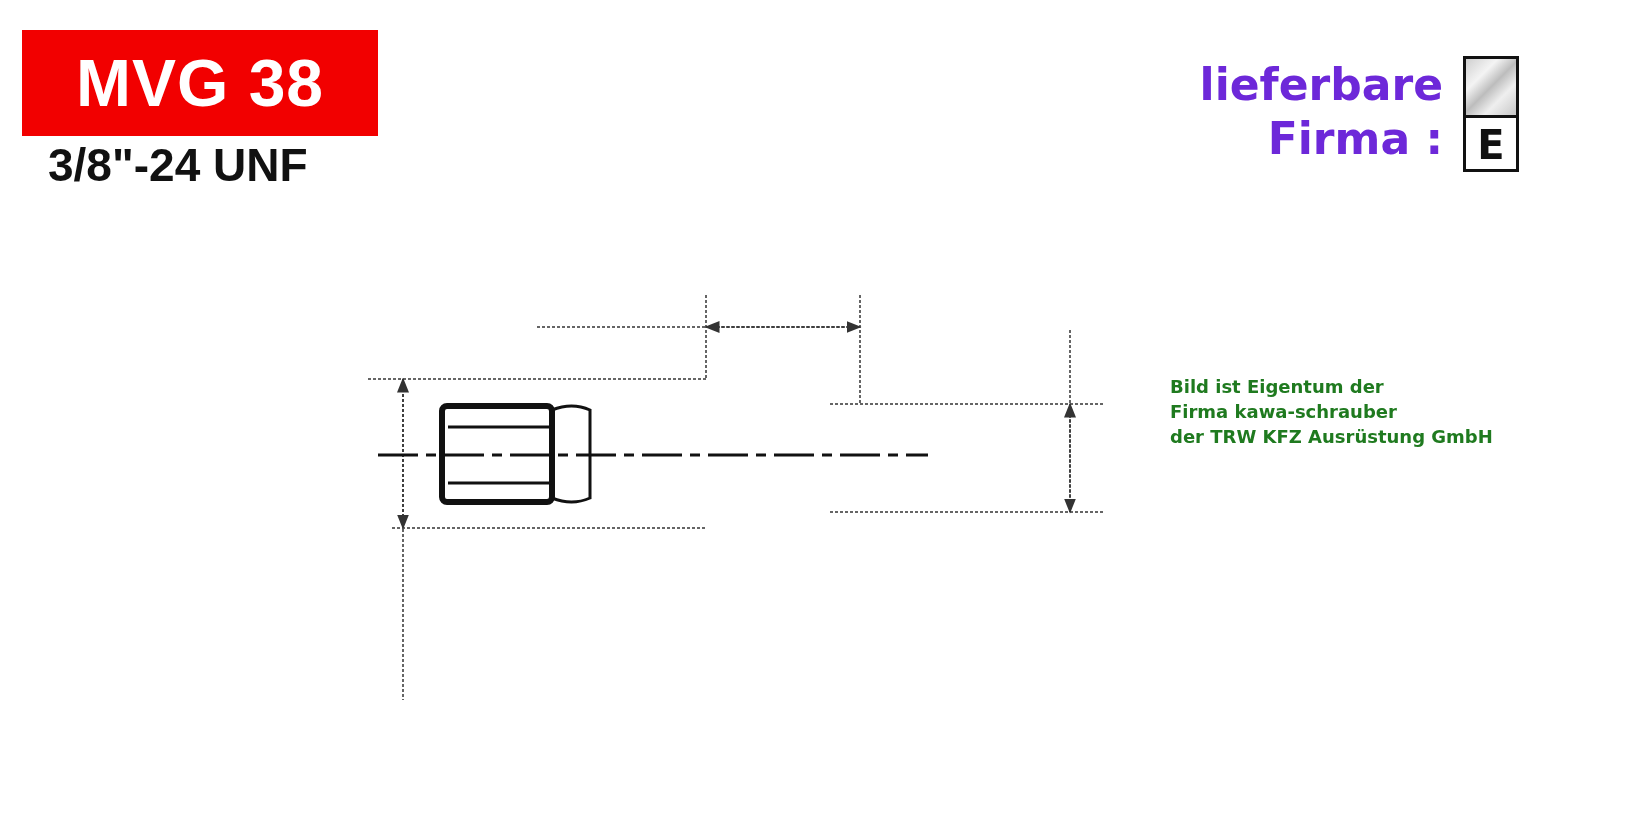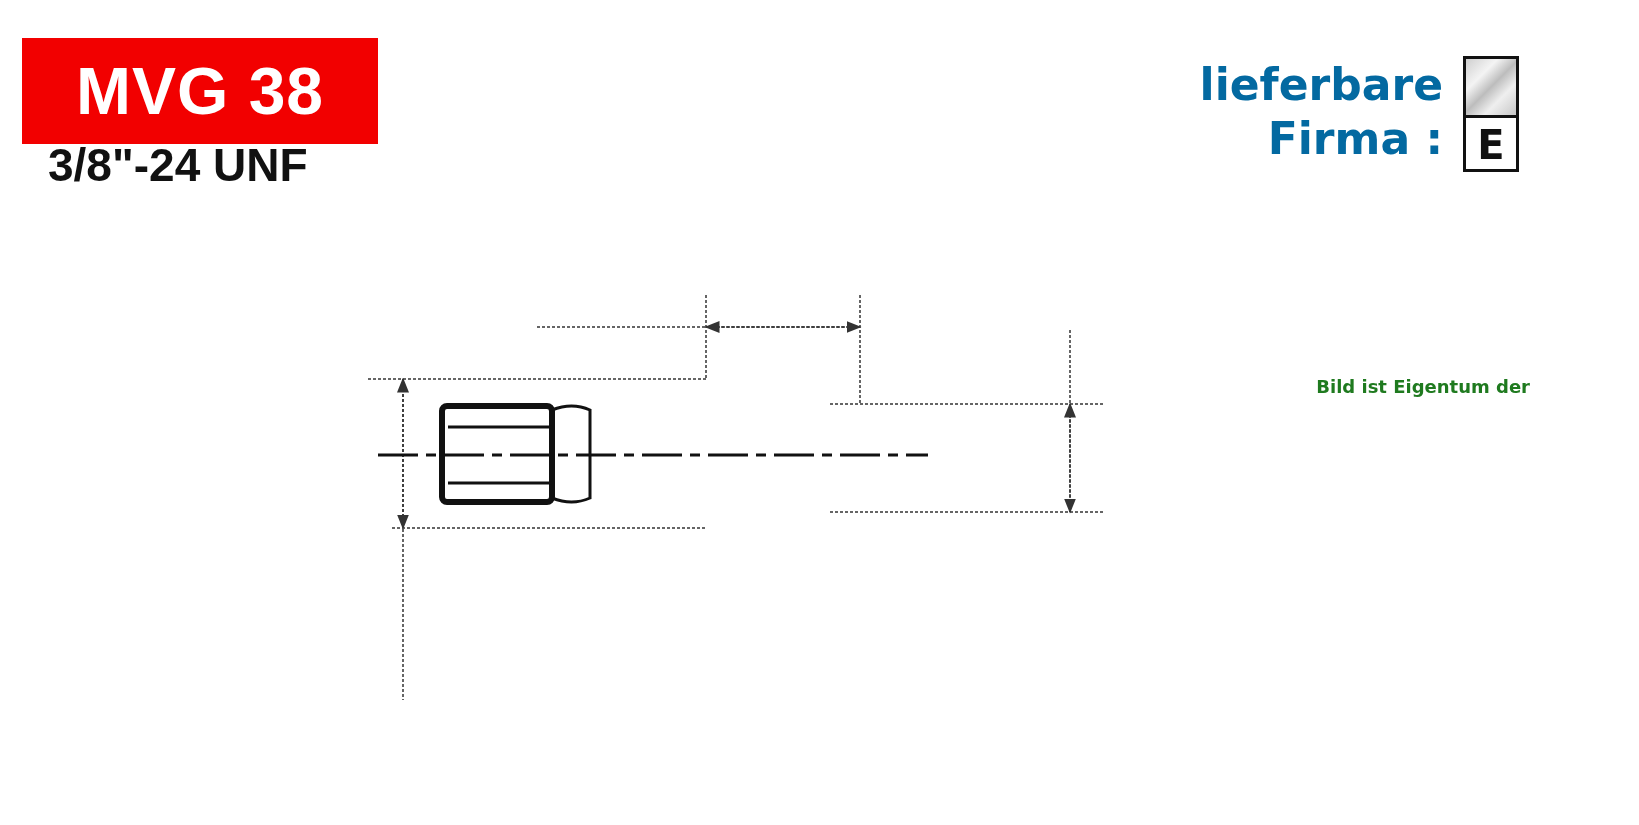--- a/index.html
+++ b/index.html
@@ -1,27 +1,27 @@
 <!DOCTYPE html>
 <html><head>
   <meta charset="utf-8">
   <style>
     html, body { margin: 0; padding: 0; background: #ffffff; }
     body { width: 1639px; height: 825px; position: relative; overflow: hidden; font-family: "Liberation Sans", sans-serif; }
     .title-box {
       position: absolute; left: 22px; top: 30px; width: 356px; height: 106px;
-      background: #f20000; display: flex; align-items: center; justify-content: center; margin-top: 8px;
+      background: #f20000; display: flex; align-items: center; justify-content: center;
     }
     .title-text { color: #ffffff; font-weight: bold; font-size: 66px; letter-spacing: 1px; font-family: "Liberation Sans", sans-serif; }
     .subtitle { position: absolute; left: 48px; top: 138px; font-size: 46px; font-weight: bold; color: #111; font-family: "Liberation Sans", sans-serif; }
-    .colors-label { position: absolute; right: 196px; top: 58px; text-align: right; color: #0369a1; font-weight: bold; font-size: 44px; line-height: 54px; font-family: "DejaVu Sans", sans-serif; }
+    .colors-label { position: absolute; right: 196px; top: 58px; text-align: right; color: #6d28d9; font-weight: bold; font-size: 44px; line-height: 54px; font-family: "DejaVu Sans", sans-serif; }
     .swatch-box { position: absolute; left: 1463px; top: 56px; width: 56px; height: 116px; border: 3px solid #111; box-sizing: border-box; background: #fff; }
     .swatch-chrome { height: 56px; border-bottom: 3px solid #111; background: linear-gradient(135deg,#cfcfcf 0%,#f4f4f4 30%,#bdbdbd 50%,#efefef 70%,#c7c7c7 100%); }
     .swatch-letter { height: 54px; display: flex; align-items: center; justify-content: center; font-weight: bold; font-size: 40px; color: #111; font-family: "DejaVu Sans", sans-serif; }
-    .credit { position: absolute; left: 1170px; top: 374px; width: 360px; text-align: right; color: #1f7a1f; font-weight: bold; font-size: 18px; line-height: 25px; font-family: "DejaVu Sans", sans-serif; }
+    .credit { position: absolute; left: 1170px; top: 374px; width: 360px; text-align: left; color: #1f7a1f; font-weight: bold; font-size: 18px; line-height: 25px; font-family: "DejaVu Sans", sans-serif; }
     svg.drawing { position: absolute; left: 0; top: 0; }
   </style>
 </head>
 <body>
 
 <div class="title-box">
   <span class="title-text">MVG 38</span>
 </div>
 <div class="subtitle">3/8"-24 UNF</div>
 
@@ -29,20 +29,22 @@
   <div>lieferbare</div>
   <div>Firma :</div>
 </div>
 <div class="swatch-box">
   <div class="swatch-chrome"></div>
   <div class="swatch-letter">E</div>
 </div>
 
 <div class="credit">
   <div>Bild ist Eigentum der</div>
+  <div>Firma kawa-schrauber</div>
+  <div>der TRW KFZ Ausrüstung GmbH</div>
 </div>
 
 <svg class="drawing" width="1639" height="825" viewBox="0 0 1639 825">
   <defs>
     <marker id="arr" viewBox="0 0 10 10" refX="9" refY="5" markerWidth="10" markerHeight="10" orient="auto-start-reverse">
       <path d="M0,1 L10,5 L0,9 z" fill="#333"></path>
     </marker>
   </defs>
   <g stroke="#333" stroke-width="1.5" stroke-dasharray="3,2" fill="none">
 

